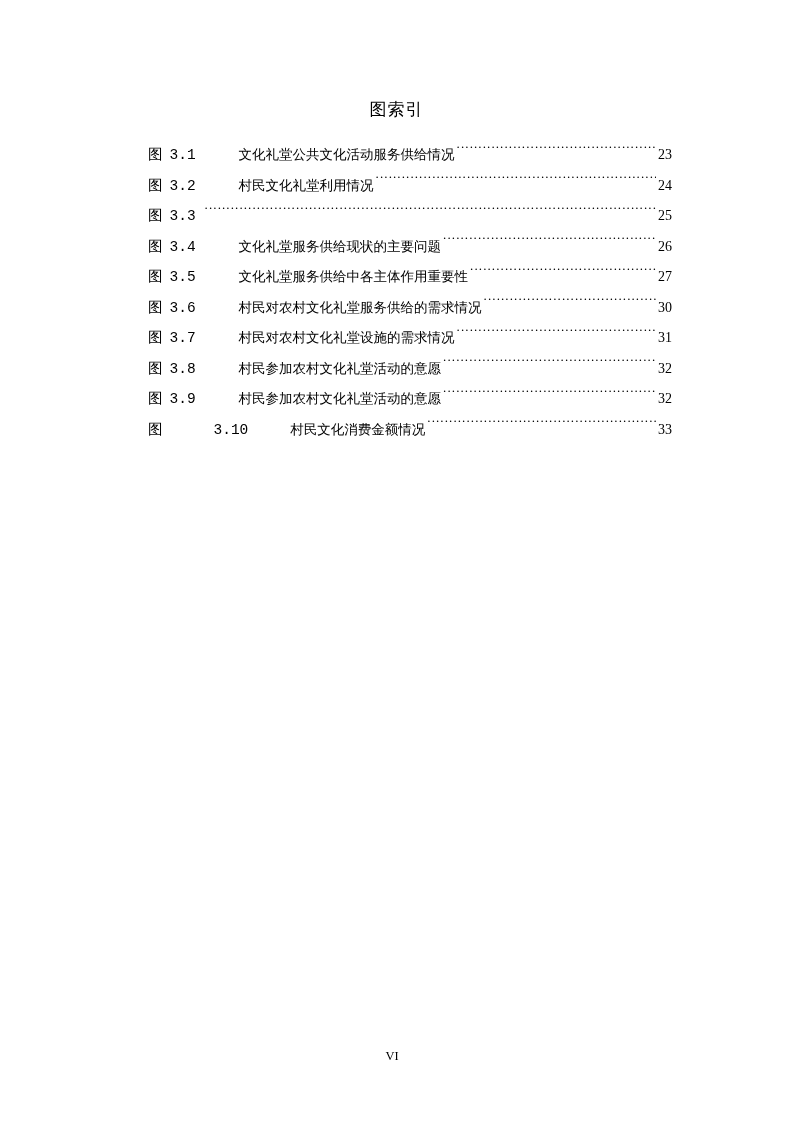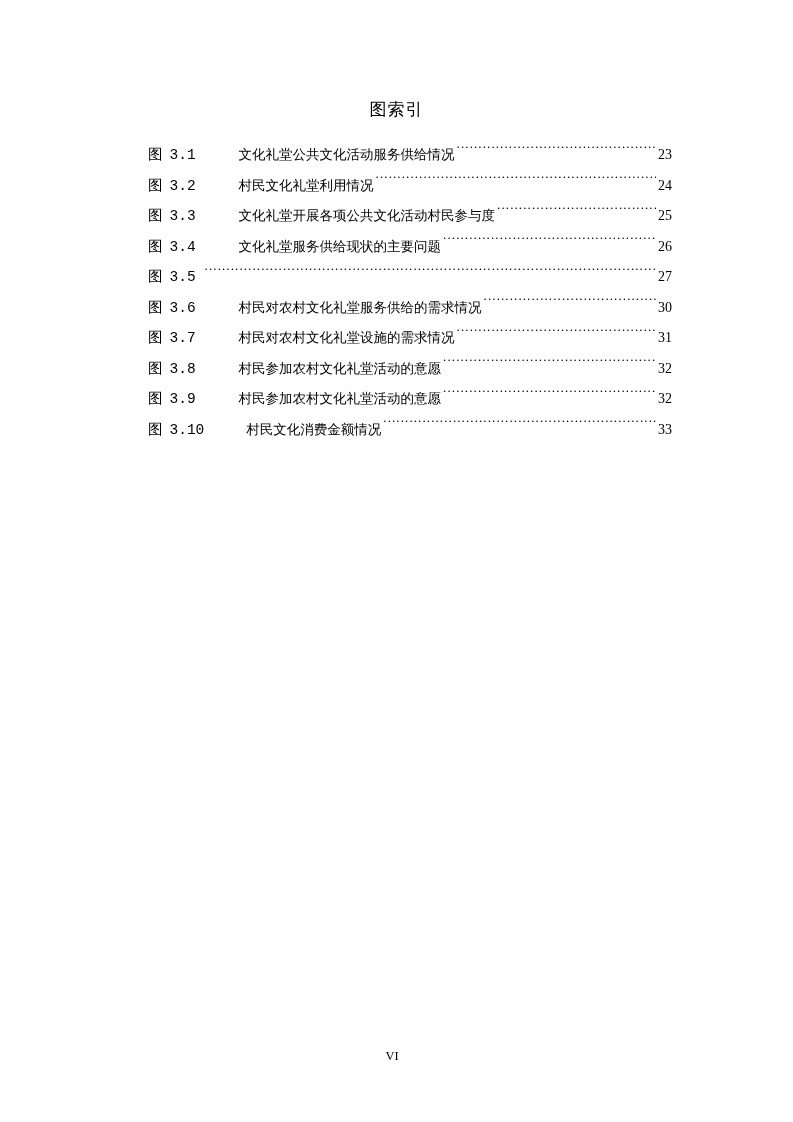--- a/index.html
+++ b/index.html
@@ -50,20 +50,21 @@
     font-family: "Liberation Serif", "DejaVu Serif", serif;
   }
   .fig-num {
     flex: 0 0 auto;
     padding-left: 7px;
     padding-right: 7px;
     font-family: Liberation Mono, monospace;
   }
   .fig-num.wide {
     padding-right: 6px;
+    margin-left: 44px;
   }
   .fig-text {
     flex: 0 0 auto;
     font-family: "Liberation Sans", "DejaVu Sans", sans-serif;
     font-size: 13.5px;
     margin-left: 36px;
   }
   .leader {
     flex: 1 1 auto;
     overflow: hidden;
@@ -119,36 +120,36 @@
       <span class="fig-label">图</span>
       <span class="fig-num">3.2</span>
       <span class="fig-text">村民文化礼堂利用情况</span>
       <span class="leader"></span>
       <span class="page-num">24</span>
     </div>
 
     <div class="toc-entry">
       <span class="fig-label">图</span>
       <span class="fig-num">3.3</span>
-      <span class="fig-text">文化礼堂开展各项公共文化活动村民参与度</span>
       <span class="leader"></span>
       <span class="page-num">25</span>
     </div>
 
     <div class="toc-entry">
       <span class="fig-label">图</span>
       <span class="fig-num">3.4</span>
       <span class="fig-text">文化礼堂服务供给现状的主要问题</span>
       <span class="leader"></span>
       <span class="page-num">26</span>
     </div>
 
     <div class="toc-entry">
       <span class="fig-label">图</span>
       <span class="fig-num">3.5</span>
+      <span class="fig-text">文化礼堂服务供给中各主体作用重要性</span>
       <span class="leader"></span>
       <span class="page-num">27</span>
     </div>
 
     <div class="toc-entry">
       <span class="fig-label">图</span>
       <span class="fig-num">3.6</span>
       <span class="fig-text">村民对农村文化礼堂服务供给的需求情况</span>
       <span class="leader"></span>
       <span class="page-num">30</span>

